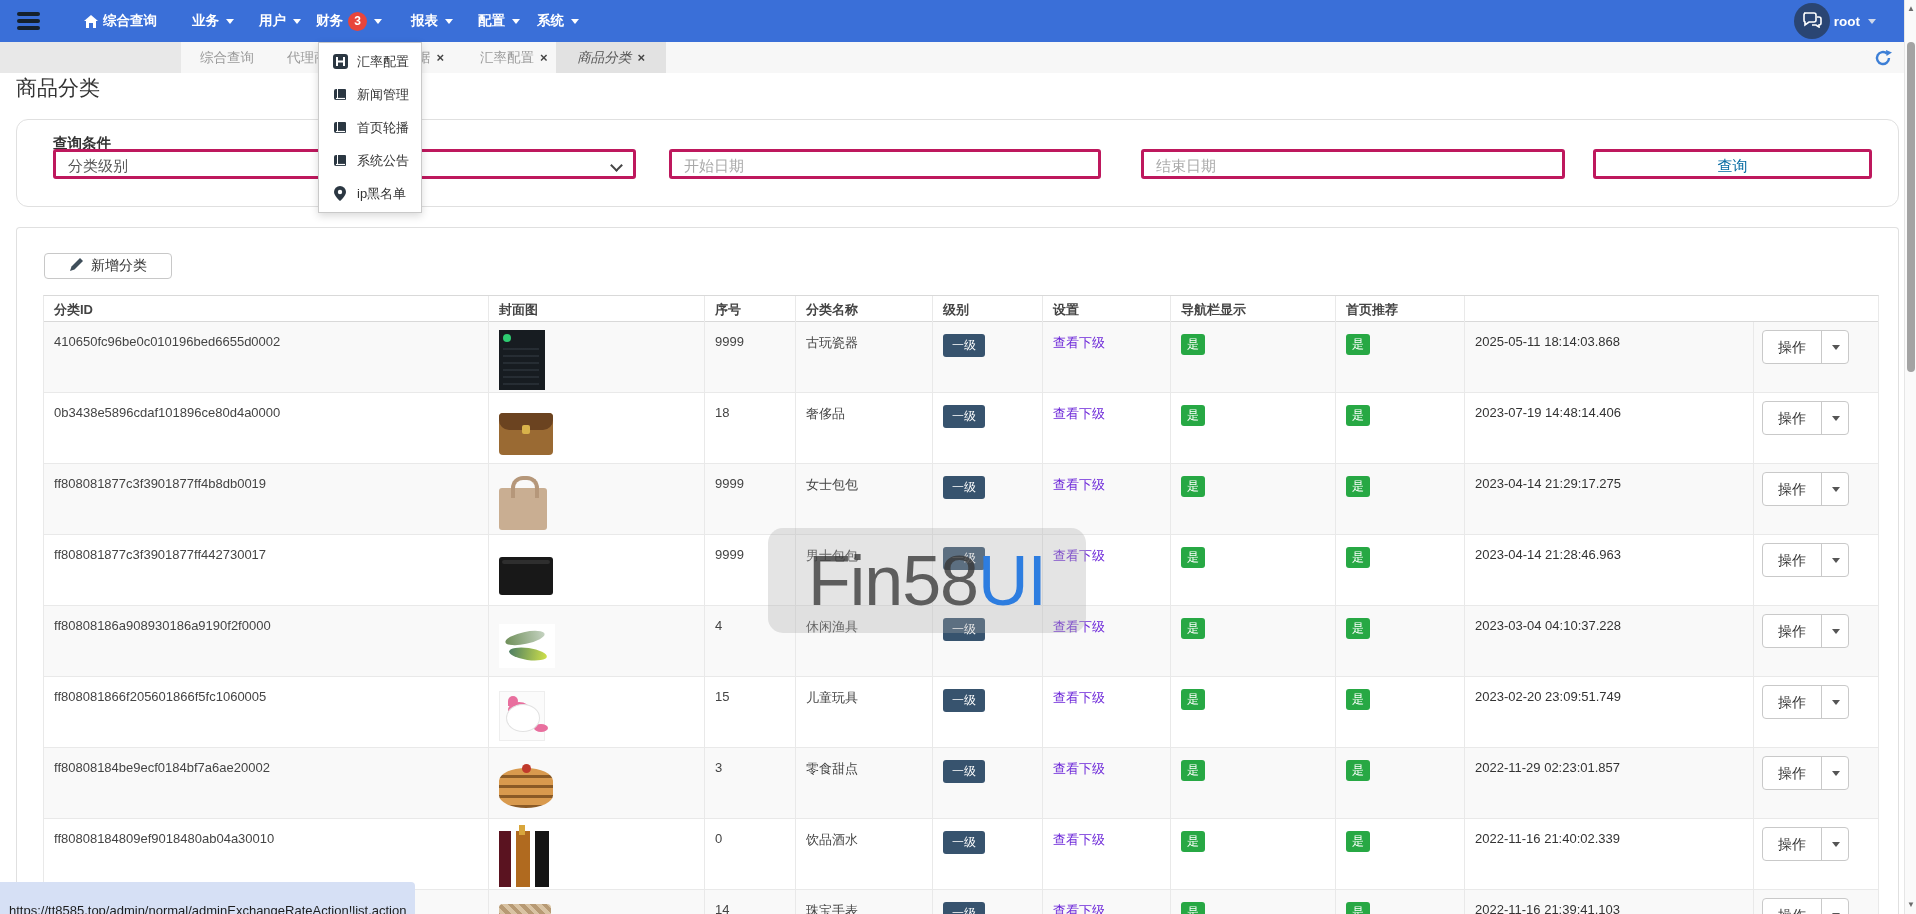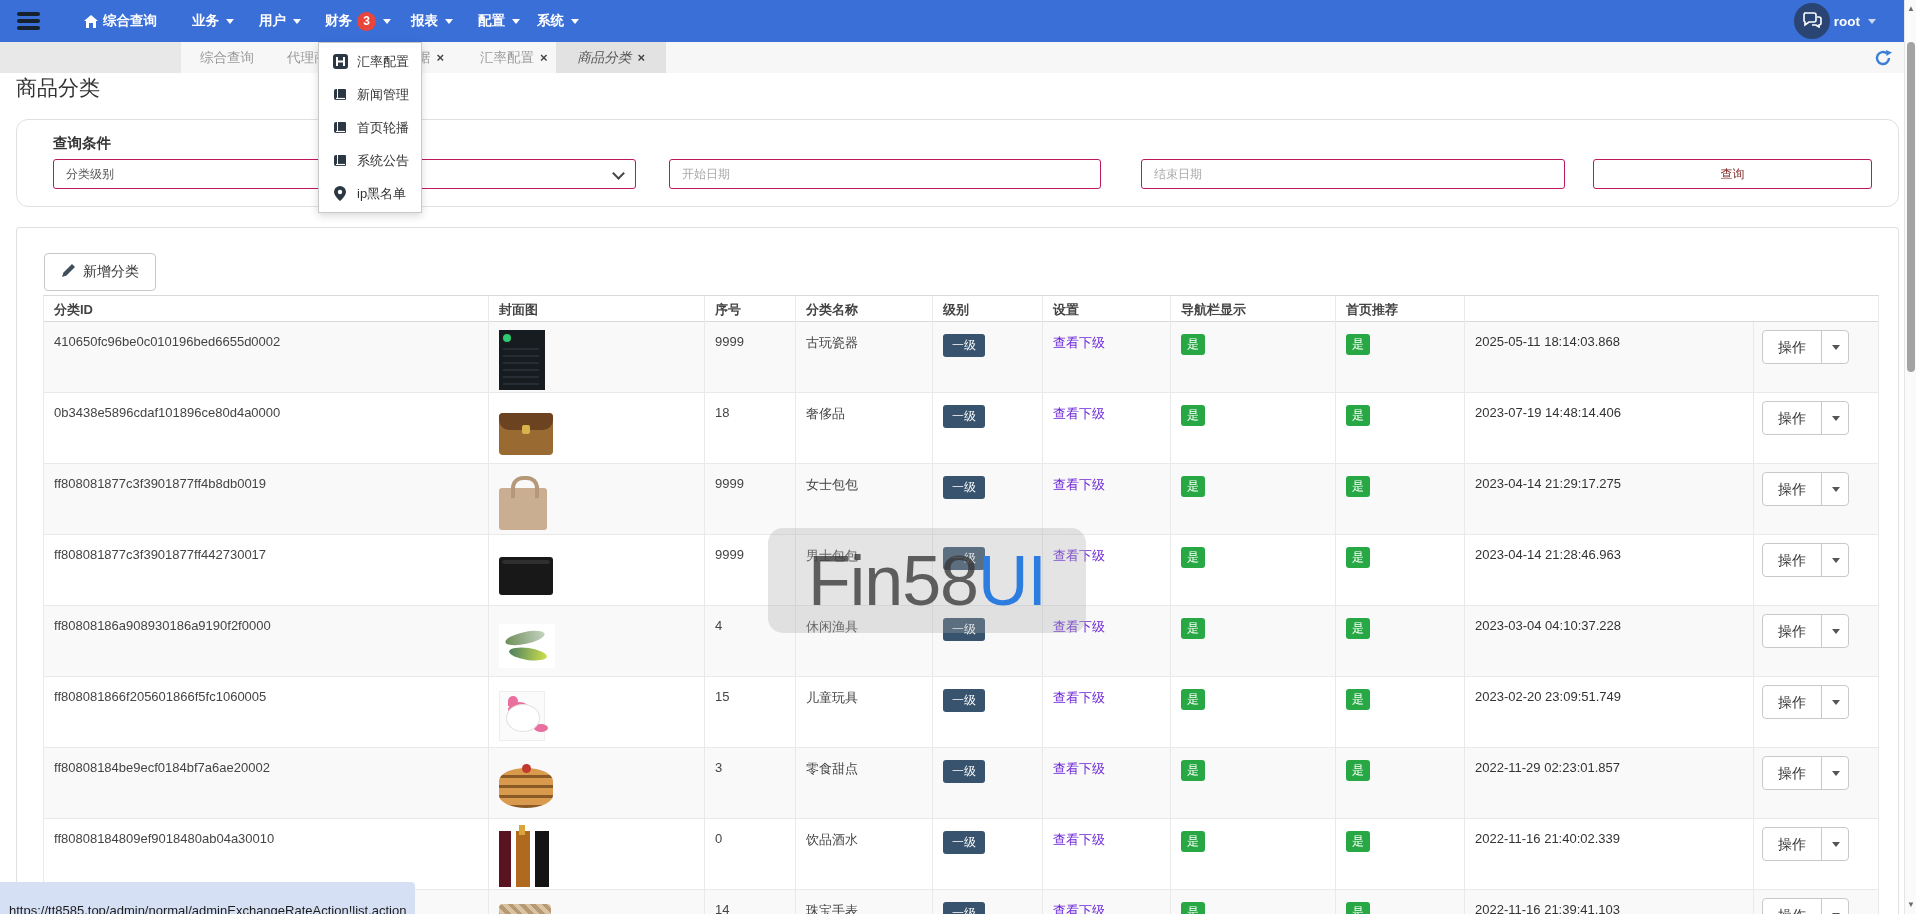--- a/index.html
+++ b/index.html
@@ -7,21 +7,21 @@
     font-family:"Liberation Sans","DejaVu Sans",sans-serif; }
   #stage { position:absolute; left:0; top:0; width:1916px; height:914px; background:#fff; }
 
   
   .navbar { position:absolute; left:0; top:0; width:1906px; height:42px; background:#3a6fd8; z-index:40; }
   .hamburger { position:absolute; left:17px; top:12px; width:23px; height:18px; cursor:pointer; }
   .hamburger i { display:block; height:3.5px; background:#15212c; border-radius:2px; margin-bottom:3.5px; }
   .nav-item { position:absolute; top:0; height:42px; display:flex; align-items:center; gap:5px;
     color:#fff; font-size:13.5px; font-weight:bold; cursor:pointer; white-space:nowrap; }
   .nav-item:nth-child(1){left:84px;} .nav-item:nth-child(2){left:192px;}
-  .nav-item:nth-child(3){left:259px;} .nav-item:nth-child(4){left:325px;}
+  .nav-item:nth-child(3){left:259px;} .nav-item:nth-child(4){left:316px;}
   .nav-item:nth-child(5){left:411px;} .nav-item:nth-child(6){left:478px;}
   .nav-item:nth-child(7){left:537px;}
   .nav-badge { display:inline-block; min-width:19px; height:19px; line-height:19px; text-align:center;
     background:#e8453c; color:#fff; border-radius:50%; font-size:12px; font-weight:bold; }
   .caret-down { width:0; height:0; border-left:4px solid transparent; border-right:4px solid transparent;
     border-top:5px solid #fff; display:inline-block; margin-left:2px; }
   .caret-down.dark { border-top-color:#555; }
   .home-ico svg { display:block; }
   .nav-right { position:absolute; right:30px; top:0; height:42px; display:flex; align-items:center; gap:4px; }
   .chat-circle { width:36px; height:36px; border-radius:50%; background:#2a4573; display:flex;
@@ -46,32 +46,32 @@
   .dd-item { height:33px; display:flex; align-items:center; gap:9px; padding-left:13px;
     font-size:13px; color:#333; cursor:pointer; }
   .dd-ico { width:16px; height:16px; display:flex; align-items:center; justify-content:center; }
 
   
   .page-title { position:absolute; left:16px; top:74px; font-size:21px; font-weight:500; color:#333; }
 
   .panel { position:absolute; border:1px solid #e0e0e0; border-radius:12px; background:#fff; }
   .query-panel { left:16px; top:119px; width:1883px; height:88px; }
   .panel-title { position:absolute; left:36px; top:14px; font-size:14.5px; font-weight:bold; color:#333; }
-  .ctrl { position:absolute; top:39px; height:30px; border:1px solid #be185d; border-radius:3px;
-    background:#fff; font-size:12px; }
+  .ctrl { position:absolute; top:29px; height:30px; border:3px solid #be185d; border-radius:3px;
+    background:#fff; font-size:15px; }
   .sel { left:36px; width:583px; color:#555; line-height:28px; padding-left:12px; cursor:pointer; }
   .sel-chevron { position:absolute; right:12px; top:9px; width:9px; height:9px;
     border-right:2px solid #444; border-bottom:2px solid #444; transform:rotate(45deg); }
   .inp { color:#a9a9a9; line-height:28px; padding-left:12px; cursor:text; }
   .inp-start { left:652px; width:432px; } .inp-end { left:1124px; width:424px; }
-  .btn-query { left:1576px; width:279px; text-align:center; line-height:28px; color:#7f1d1d; cursor:pointer; }
+  .btn-query { left:1576px; width:279px; text-align:center; line-height:28px; color:#0369a1; cursor:pointer; }
 
   .table-panel { left:16px; top:227px; width:1883px; height:688px; border-bottom:none;
     border-radius:4px 4px 0 0; }
-  .btn-add { position:absolute; left:27px; top:25px; height:38px; padding:0 16px; border:1px solid #c8c8c8;
+  .btn-add { position:absolute; left:27px; top:25px; height:26px; padding:0 24px; border:1px solid #c8c8c8;
     border-radius:4px; background:#fff; display:flex; align-items:center; gap:7px; font-size:14px;
     color:#333; cursor:pointer; }
 
   
   .table-wrap { position:absolute; left:43px; top:295px; width:1836px; z-index:5;
     border-left:1px solid #e9e9e9; border-right:1px solid #e9e9e9; border-top:1px solid #d9d9d9; }
   .thead { position:relative; height:26px; border-bottom:1px solid #d9d9d9; font-size:13px; font-weight:bold; color:#333; }
   .thead .col { padding:5px 10px; height:26px; }
   .col { position:absolute; top:0; padding:12px 10px; font-size:13px; color:#444; }
   .c1{left:0;width:445px;} .c2{left:445px;width:216px;} .c3{left:661px;width:91px;}

